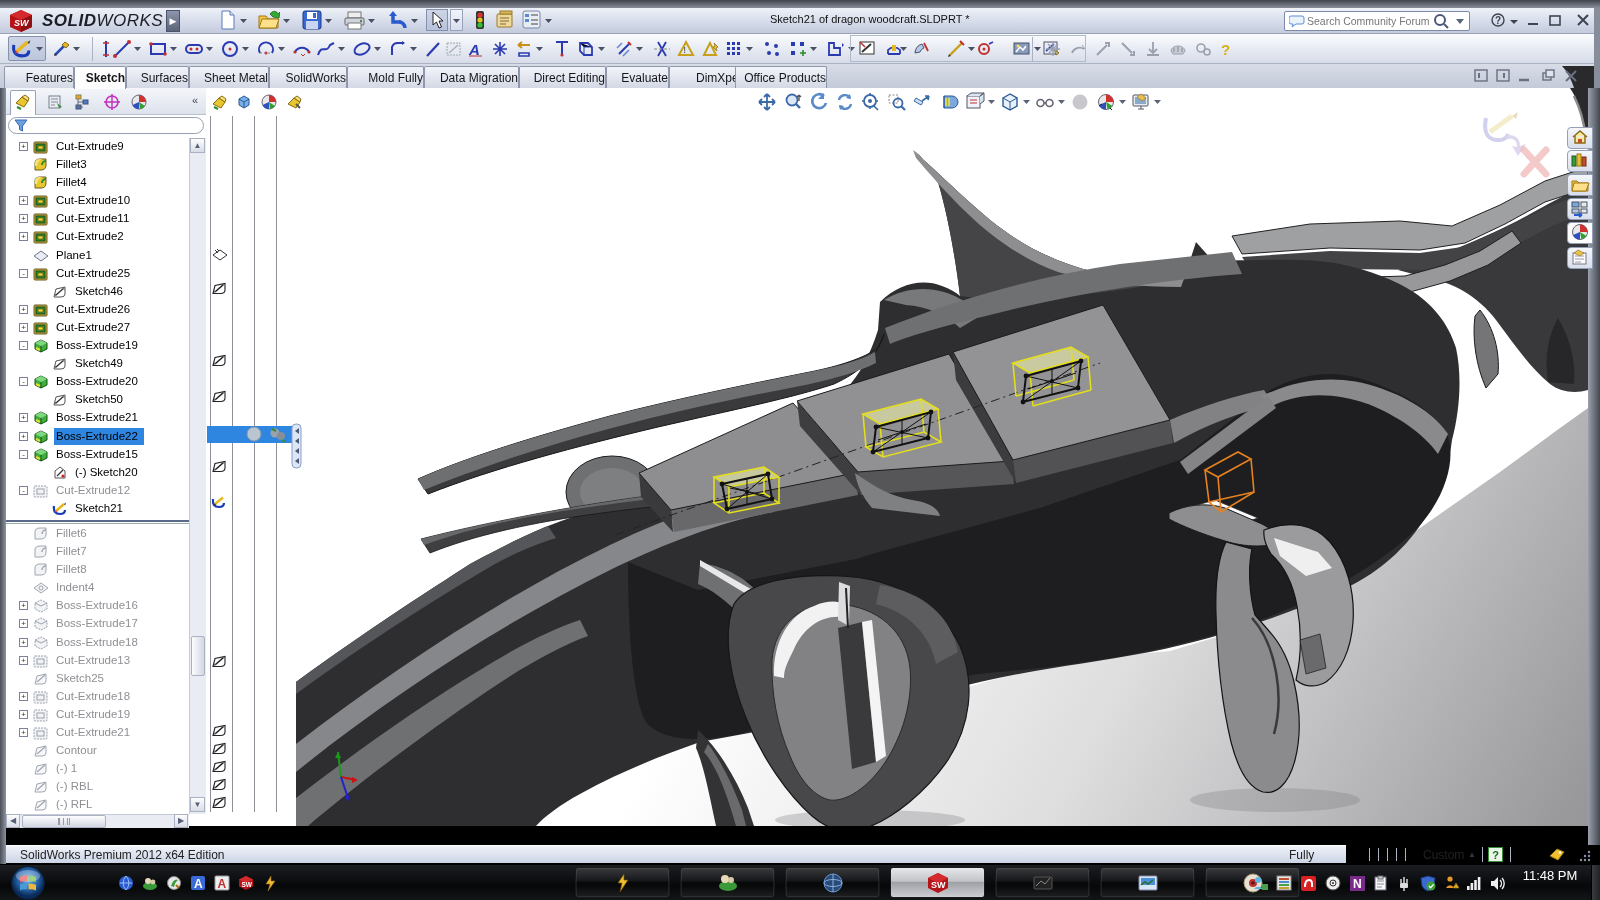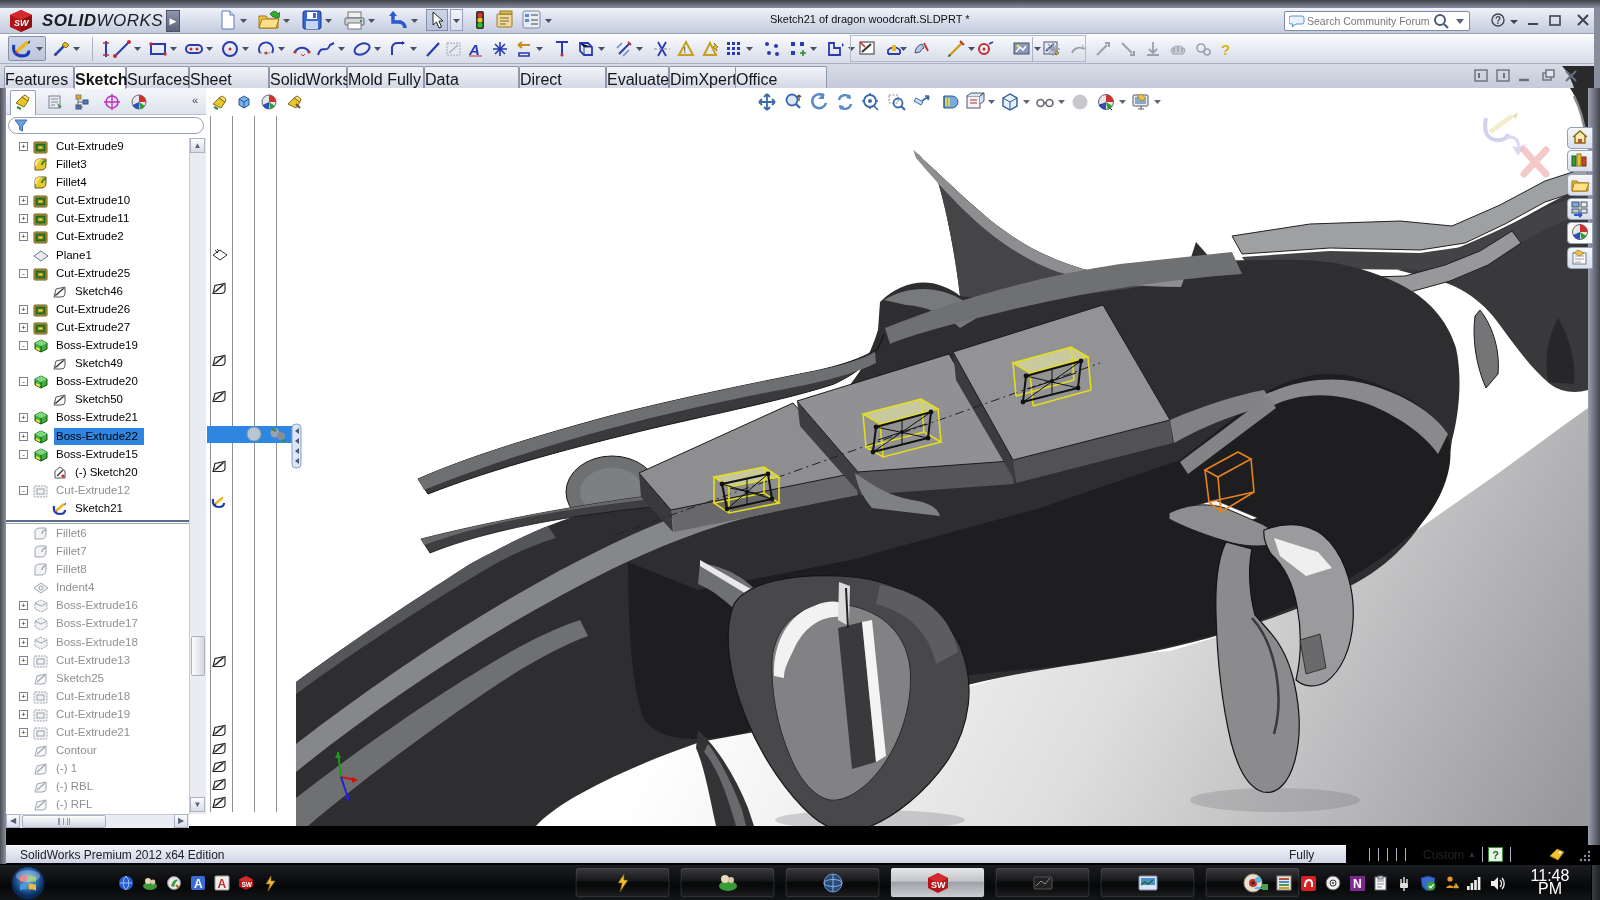--- a/index.html
+++ b/index.html
@@ -12,21 +12,21 @@
 #logotxt{font-size:17px;font-weight:bold;font-style:italic;color:#1c1e26;letter-spacing:.5px;margin-left:8px}
 #logotxt span{font-weight:normal}
 #menuarrow{left:166px;top:2px;width:14px;height:22px;background:linear-gradient(#8d96ac,#5a6377);border:1px solid #49536b;color:#fff;font-size:9px;text-align:center;line-height:21px}
 #titletext{left:770px;top:5px;font-size:11px;color:#111}
 #searchbox{left:1284px;top:3px;width:186px;height:20px;background:#fff;border:1px solid #7d8aa8;border-radius:2px;font-size:10.5px;color:#777;line-height:18px;padding-left:22px}
 #winbtns{left:1490px;top:4px;width:104px;height:18px;color:#3d4250;font-size:13px}
 
 #tb2{left:0;top:34px;width:1600px;height:30px;background:linear-gradient(#fbfcfe,#e4e8f1 60%,#d7dce9);border-bottom:1px solid #aab2c4}
 
 #tabs{left:0;top:64px;width:1600px;height:24px;background:linear-gradient(#d8dce7,#c4cad9)}
-.tab{position:absolute;top:2px;height:22px;background:linear-gradient(#f2f4f9,#d3d8e5);border:1px solid #8f97ad;border-bottom:none;border-radius:2px 2px 0 0;font-size:16px;color:#15161a;text-align:left;padding-top:4px}
+.tab{position:absolute;top:2px;height:22px;background:linear-gradient(#f2f4f9,#d3d8e5);border:1px solid #8f97ad;border-bottom:none;border-radius:2px 2px 0 0;font-size:12px;color:#15161a;text-align:right;padding-top:4px}
 .tab.active{background:#fdfdfe;font-weight:bold;z-index:3;height:23px}
 
 #viewport{left:6px;top:88px;width:1582px;height:738px;background:#fff}
 #tree{left:6px;top:88px;width:200px;height:738px;background:#fff;font-size:11.5px;color:#000}
 #treehead{left:0;top:0;width:200px;height:27px;background:linear-gradient(#f4f6fa,#dde2ec);border-bottom:1px solid #b9c0d0}
 #filterrow{left:0;top:27px;width:200px;height:22px;background:#fff}
 #filterbox{left:2px;top:2px;width:196px;height:17px;border:1px solid #96a0b4;border-radius:9px;background:#fff}
 #rows{left:0;top:50px;width:184px;height:680px;overflow:hidden}
 .trow{position:relative;height:18.1px;white-space:nowrap}
 .trow .txt{position:absolute;left:50px;top:2px}
@@ -40,21 +40,21 @@
 .sbtn{position:absolute;width:15px;height:15px;background:linear-gradient(#fdfdfe,#d8dce6);border:1px solid #aab1c2;color:#55607a;font-size:8px;text-align:center;line-height:13px}
 
 #mtabs{left:6px;top:826px;width:1582px;height:19px;background:linear-gradient(#e3e7f0,#ccd2e0);border-top:1px solid #9aa3b8;font-size:12px}
 .mtab{position:absolute;top:0;height:18px;padding:2px 12px 0;border:1px solid #8f97ad;border-top:none;font-size:12px;background:linear-gradient(#dfe3ed,#c8cedd);color:#222}
 .mtab.active{background:#fff;font-weight:bold}
 #status{left:6px;top:845px;width:1340px;height:18px;background:linear-gradient(#eff2f8,#ccd4e6);border-top:1px solid #fff;font-size:12px;color:#222}
 
 #taskbar{left:0;top:864px;width:1600px;height:36px;background:linear-gradient(#1c1d20,#0e0f12 40%,#060708 60%,#141518);border-top:1px solid #000}
 .tkbtn{position:absolute;top:2px;width:95px;height:31px;border:1px solid #18191c;border-radius:3px;background:linear-gradient(rgba(255,255,255,.14),rgba(255,255,255,.04) 45%,rgba(0,0,0,.25) 50%,rgba(255,255,255,.06));box-shadow:inset 0 0 0 1px rgba(255,255,255,.08)}
 .tkbtn.active{background:linear-gradient(#e6e7ea,#c2c4c9 45%,#9fa1a7 50%,#cdced2)}
-#clock{position:absolute;left:1518px;top:0;width:64px;height:36px;color:#fff;font-size:16px;text-align:center;padding-top:4px;line-height:13px}
+#clock{position:absolute;left:1518px;top:0;width:64px;height:36px;color:#fff;font-size:13px;text-align:center;padding-top:4px;line-height:13px}
 #showdesk{position:absolute;left:1591px;top:0;width:9px;height:36px;background:linear-gradient(90deg,#3a3c40,#202226);border-left:1px solid #000}
 
 #frame-l{left:0;top:8px;width:6px;height:856px;background:linear-gradient(90deg,#4a4e56,#8d93a1)}
 #frame-r{left:1588px;top:88px;width:12px;height:757px;background:linear-gradient(90deg,#9aa0ac,#43474f)}
 #frame-r2{left:1594px;top:8px;width:6px;height:80px;background:#878d9b}
 
 .rollback{height:4px;border-top:2px solid #5a6a8a;border-bottom:1px solid #9aa;margin:2px 0 1px}
 .selbg{position:absolute;left:48px;top:0px;width:90px;height:17px;background:#2f86e0}
 .trow .txt{z-index:2}
 </style></head>

